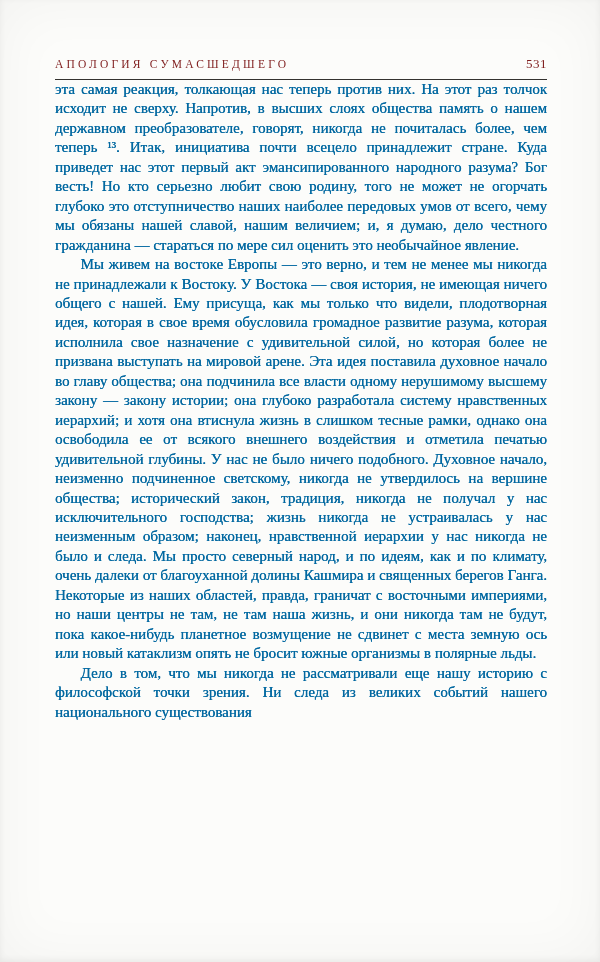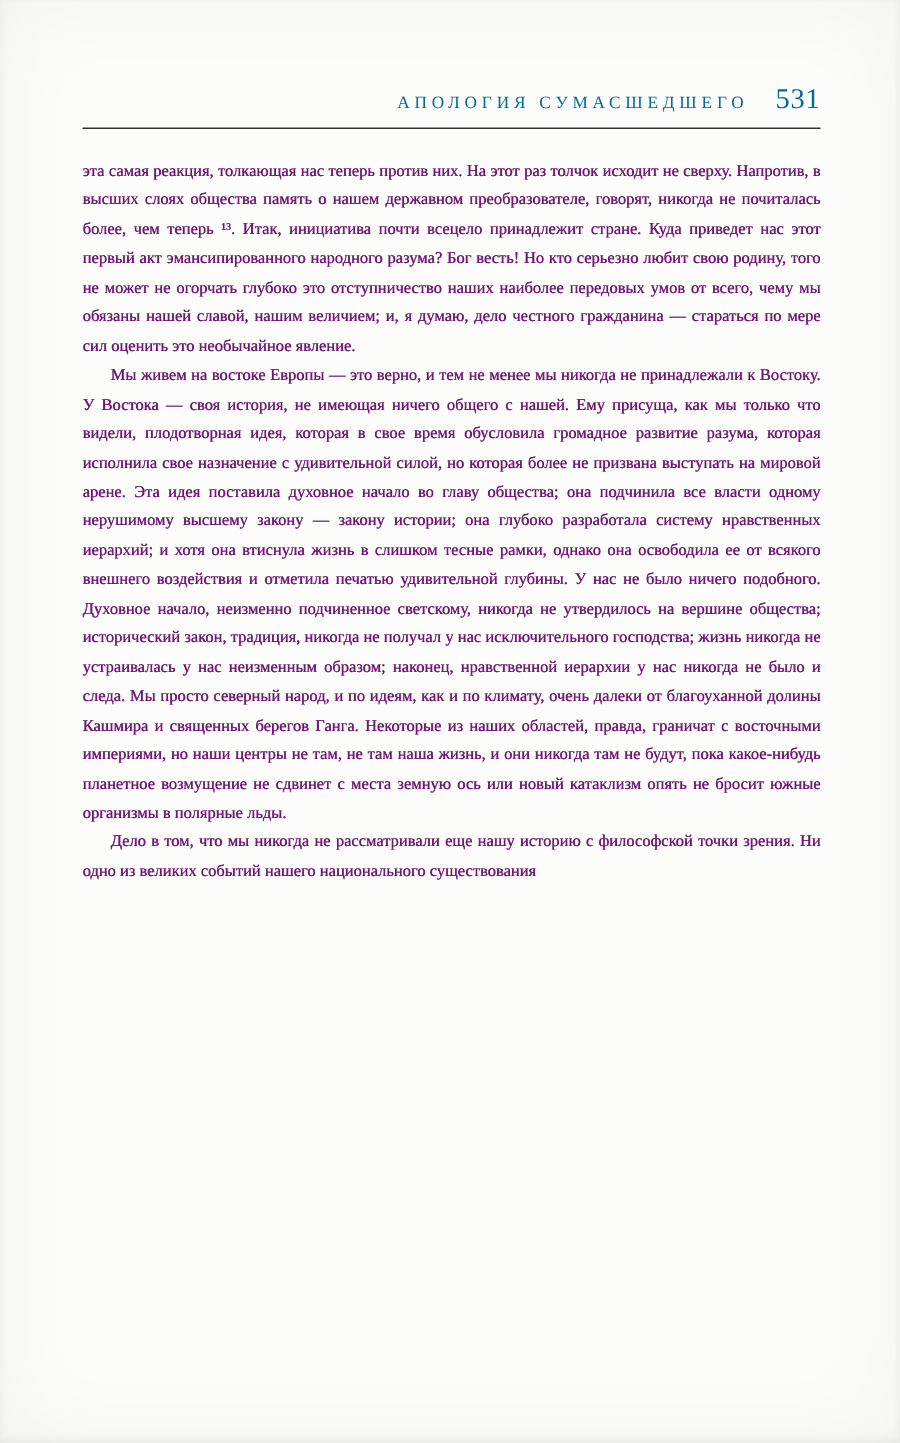--- a/index.html
+++ b/index.html
@@ -18,46 +18,46 @@
     box-sizing: border-box;
   }
   .content {
     position: absolute;
     left: 55px;
     top: 56px;
     width: 492px;
   }
   .running-head {
     display: flex;
-    justify-content: flex-end;
+    justify-content: space-between;
     align-items: baseline;
     font-family: "Liberation Serif", serif;
-    color: #0369a1;
+    color: #7f1d1d;
+    gap: 40px;
   }
   .running-head .title {
     font-size: 11.5px;
     letter-spacing: 3.2px;
     font-weight: normal;
   }
   .running-head .pagenum {
-    font-size: 19px;
+    font-size: 13px;
     margin-left: 18px;
     letter-spacing: 0.5px;
   }
   .header-rule {
     border: none;
     border-top: 1.6px solid #34322f;
     margin: 7px 0 0 0;
   }
   .page-body {
-    margin-top: 19px;
     font-family: "Liberation Serif", serif;
-    font-size: 11px;
+    font-size: 15px;
     line-height: 19.45px;
-    color: #701a75;
+    color: #0369a1;
     text-align: justify;
     text-shadow: 0.25px 0 0 currentColor;
   }
   .page-body p {
     margin: 0;
     padding: 0;
   }
   .page-body p.indent {
     text-indent: 1.7em;
     font-family: Liberation Serif, serif;
@@ -72,17 +72,17 @@
     <div class="running-head">
       <span class="title">АПОЛОГИЯ СУМАСШЕДШЕГО</span>
       <span class="pagenum">531</span>
     </div>
 
     <hr class="header-rule">
 
     <div class="page-body">
       <p>эта самая реакция, толкающая нас теперь против них. На этот раз толчок исходит не сверху. Напротив, в высших слоях общества память о нашем державном преобразователе, говорят, никогда не почиталась более, чем теперь ¹³. Итак, инициатива почти всецело принадлежит стране. Куда приведет нас этот первый акт эмансипированного народного разума? Бог весть! Но кто серьезно любит свою родину, того не может не огорчать глубоко это отступничество наших наиболее передовых умов от всего, чему мы обязаны нашей славой, нашим величием; и, я думаю, дело честного гражданина — стараться по мере сил оценить это необычайное явление.</p>
       <p class="indent">Мы живем на востоке Европы — это верно, и тем не менее мы никогда не принадлежали к Востоку. У Востока — своя история, не имеющая ничего общего с нашей. Ему присуща, как мы только что видели, плодотворная идея, которая в свое время обусловила громадное развитие разума, которая исполнила свое назначение с удивительной силой, но которая более не призвана выступать на мировой арене. Эта идея поставила духовное начало во главу общества; она подчинила все власти одному нерушимому высшему закону — закону истории; она глубоко разработала систему нравственных иерархий; и хотя она втиснула жизнь в слишком тесные рамки, однако она освободила ее от всякого внешнего воздействия и отметила печатью удивительной глубины. У нас не было ничего подобного. Духовное начало, неизменно подчиненное светскому, никогда не утвердилось на вершине общества; исторический закон, традиция, никогда не получал у нас исключительного господства; жизнь никогда не устраивалась у нас неизменным образом; наконец, нравственной иерархии у нас никогда не было и следа. Мы просто северный народ, и по идеям, как и по климату, очень далеки от благоуханной долины Кашмира и священных берегов Ганга. Некоторые из наших областей, правда, граничат с восточными империями, но наши центры не там, не там наша жизнь, и они никогда там не будут, пока какое-нибудь планетное возмущение не сдвинет с места земную ось или новый катаклизм опять не бросит южные организмы в полярные льды.</p>
-      <p class="indent">Дело в том, что мы никогда не рассматривали еще нашу историю с философской точки зрения. Ни одно из великих событий нашего национального существования</p>
+      <p class="indent">Дело в том, что мы никогда не рассматривали еще нашу историю с философской точки зрения. Ни следа из великих событий нашего национального существования</p>
     </div>
 
   </div>
 </div>
 
 </body></html>

